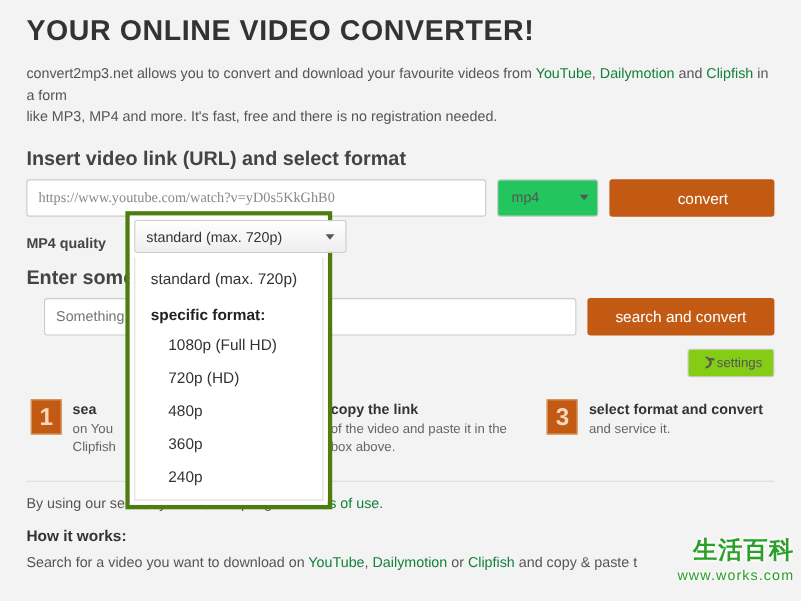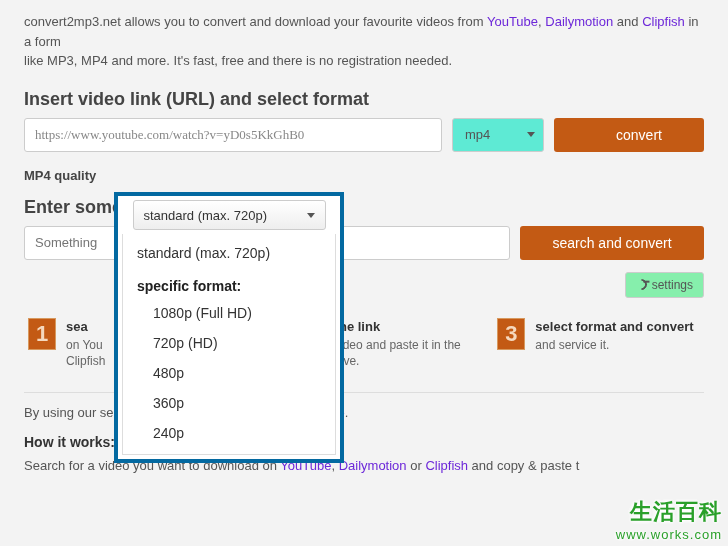--- a/index.html
+++ b/index.html
@@ -20,21 +20,21 @@
     color: #333;
     margin-bottom: 14px;
     letter-spacing: 0.5px;
   }
   .intro {
     color: #555;
     line-height: 1.5;
     margin-bottom: 18px;
     font-size: 13px;
   }
-  .intro a, a.link { color: #6d28d9; text-decoration: none; margin-top: 12px; }
+  .intro a, a.link { color: #15803d; text-decoration: none; margin-top: 12px; }
   .label {
     font-weight: 700;
     color: #444;
     font-size: 18px;
     margin-bottom: 8px;
     display: block;
   }
   .row { display: flex; gap: 10px; margin-bottom: 16px; }
   .url-input {
     flex: 1;
@@ -44,21 +44,21 @@
     border-radius: 3px;
     padding: 0 10px;
     font-size: 13px;
     color: #888;
     font-family: Liberation Serif, serif;
   }
   .format-select {
     width: 92px;
     height: 34px;
     border: 1px solid #ccc;
-    background: #5eead4;
+    background: #22c55e;
     border-radius: 3px;
     display: flex;
     align-items: center;
     justify-content: space-between;
     padding: 0 8px 0 12px;
     font-size: 13px;
     color: #555;
     cursor: pointer;
   }
   .caret {
@@ -73,41 +73,41 @@
     color: #fff;
     border: none;
     border-radius: 3px;
     font-size: 14px;
     cursor: pointer;
     display: flex;
     align-items: center;
     justify-content: center;
   }
   .btn-convert { width: 150px; padding-left: 20px; }
-  .btn-search-convert { width: 184px; }
+  .btn-search-convert { width: 170px; }
 
   .quality-row {
     display: flex;
     align-items: flex-end;
     gap: 14px;
     margin-bottom: 14px;
   }
   .quality-label { font-weight:700; color:#444; font-size:13px; }
 
-  .search-row { display:flex; gap:10px; margin-bottom:12px; }
+  .search-row { display:flex; gap:10px; margin-bottom:12px;margin-left:16px; }
   .search-input {
     flex:1; height:34px; border:1px solid #ccc; background:#fff;
     border-radius:3px; padding:0 10px; color:#aaa; font-size:13px;
   }
 
   .settings-row {
     display:flex; justify-content:flex-end; margin-bottom:12px;
   }
   .btn-settings {
-    height:26px; background:#86efac; border:1px solid #ccc;
+    height:26px; background:#84cc16; border:1px solid #ccc;
     border-radius:3px; font-size:12px; color:#555;
     display:flex; align-items:center; gap:5px;
     padding:0 10px; cursor:pointer;
   }
   .wrench {
     display:inline-block; width:11px; height:11px;
     border:2px solid #555; border-radius:50%;
     border-top-color:transparent; border-left-color:transparent;
     transform:rotate(-45deg);
     position:relative;
@@ -144,22 +144,22 @@
     font-size:13px;
     margin-bottom:14px;
   }
   .how-title { font-weight:700; color:#333; font-size:14px; margin-bottom:6px;}
   .how-text { font-size:13px; color:#555; line-height:1.5; }
 
   
   .dropdown-wrap {
     position:absolute;
     left:114px; top:192px;
-    width:230px;
-    border:4px solid #0369a1;
+    width:188px;
+    border:4px solid #4d7c0f;
     background:transparent;
     z-index:50;
     box-shadow: none;
   }
   .dropdown-wrap .dd-inner {
     padding:4px;
     background:#fff;
   }
   .dd-btn {
     width:193px; height:30px;
@@ -187,32 +187,33 @@
   .dd-header {
     padding:10px 14px 4px 14px;
     font-size:14px;
     font-weight:700;
     color:#222;
   }
   .dd-item.sub { padding-left:30px; }
 
   
   .watermark {
-    position:absolute; right:6px; bottom:4px;
+    position:absolute; right:6px; bottom:16px;
     text-align:right;
     text-shadow:0 0 4px #fff, 0 0 4px #fff, 0 0 4px #fff;
     pointer-events:none;
   }
   .wm1 { font-size:22px; font-weight:700; color:#2aa02a; letter-spacing:1px;}
   .wm2 { font-size:13px; color:#2aa02a; letter-spacing:1px;}
 </style>
 </head>
 <body>
 
 <div class="page">
+  <h1>YOUR ONLINE VIDEO CONVERTER!</h1>
 
   <p class="intro">
     <span>convert2mp3.net allows you to convert and download your favourite videos from </span><a href="#" class="link">YouTube</a><span>, </span><a href="#" class="link">Dailymotion</a><span> and </span><a href="#" class="link">Clipfish</a><span> in a form</span><br>
     <span>like MP3, MP4 and more. It's fast, free and there is no registration needed.</span>
   </p>
 
   <span class="label">Insert video link (URL) and select format</span>
   <div class="row">
     <input class="url-input" value="https://www.youtube.com/watch?v=yD0s5KkGhB0" style="">
     <div class="format-select">

